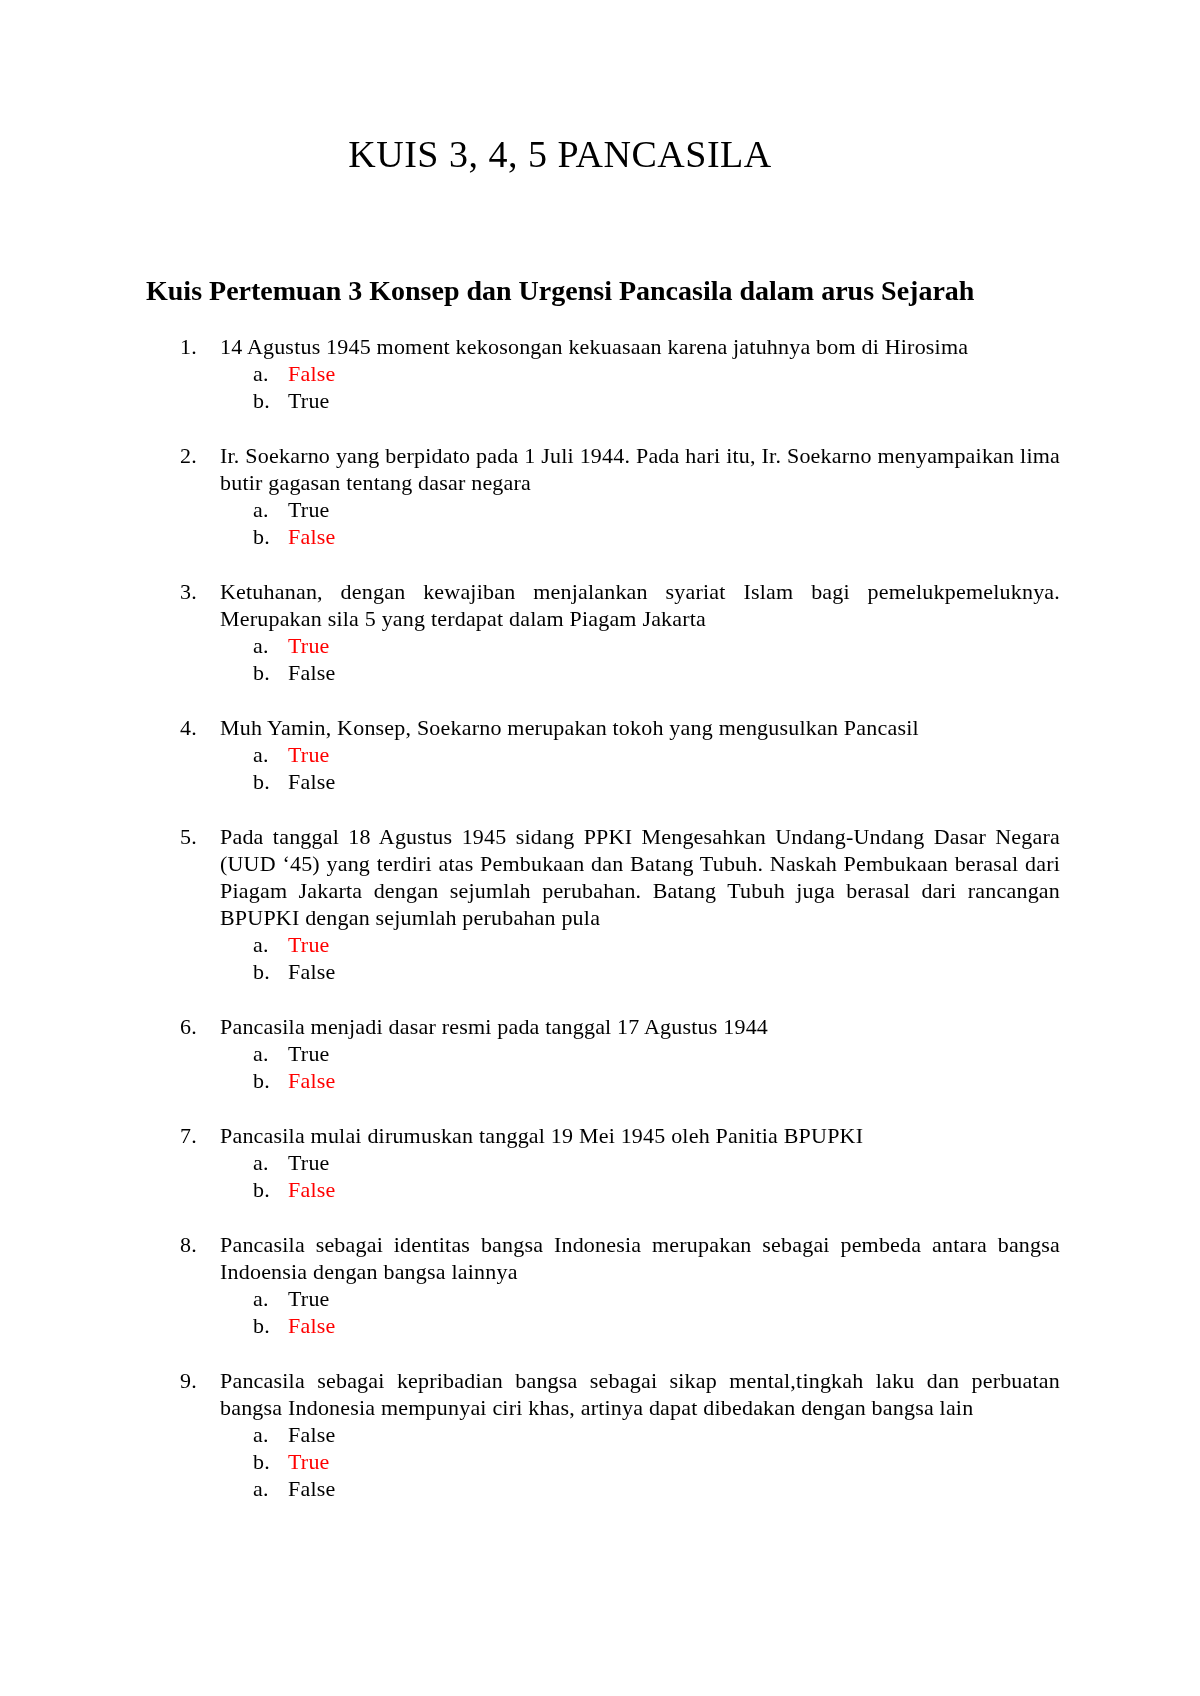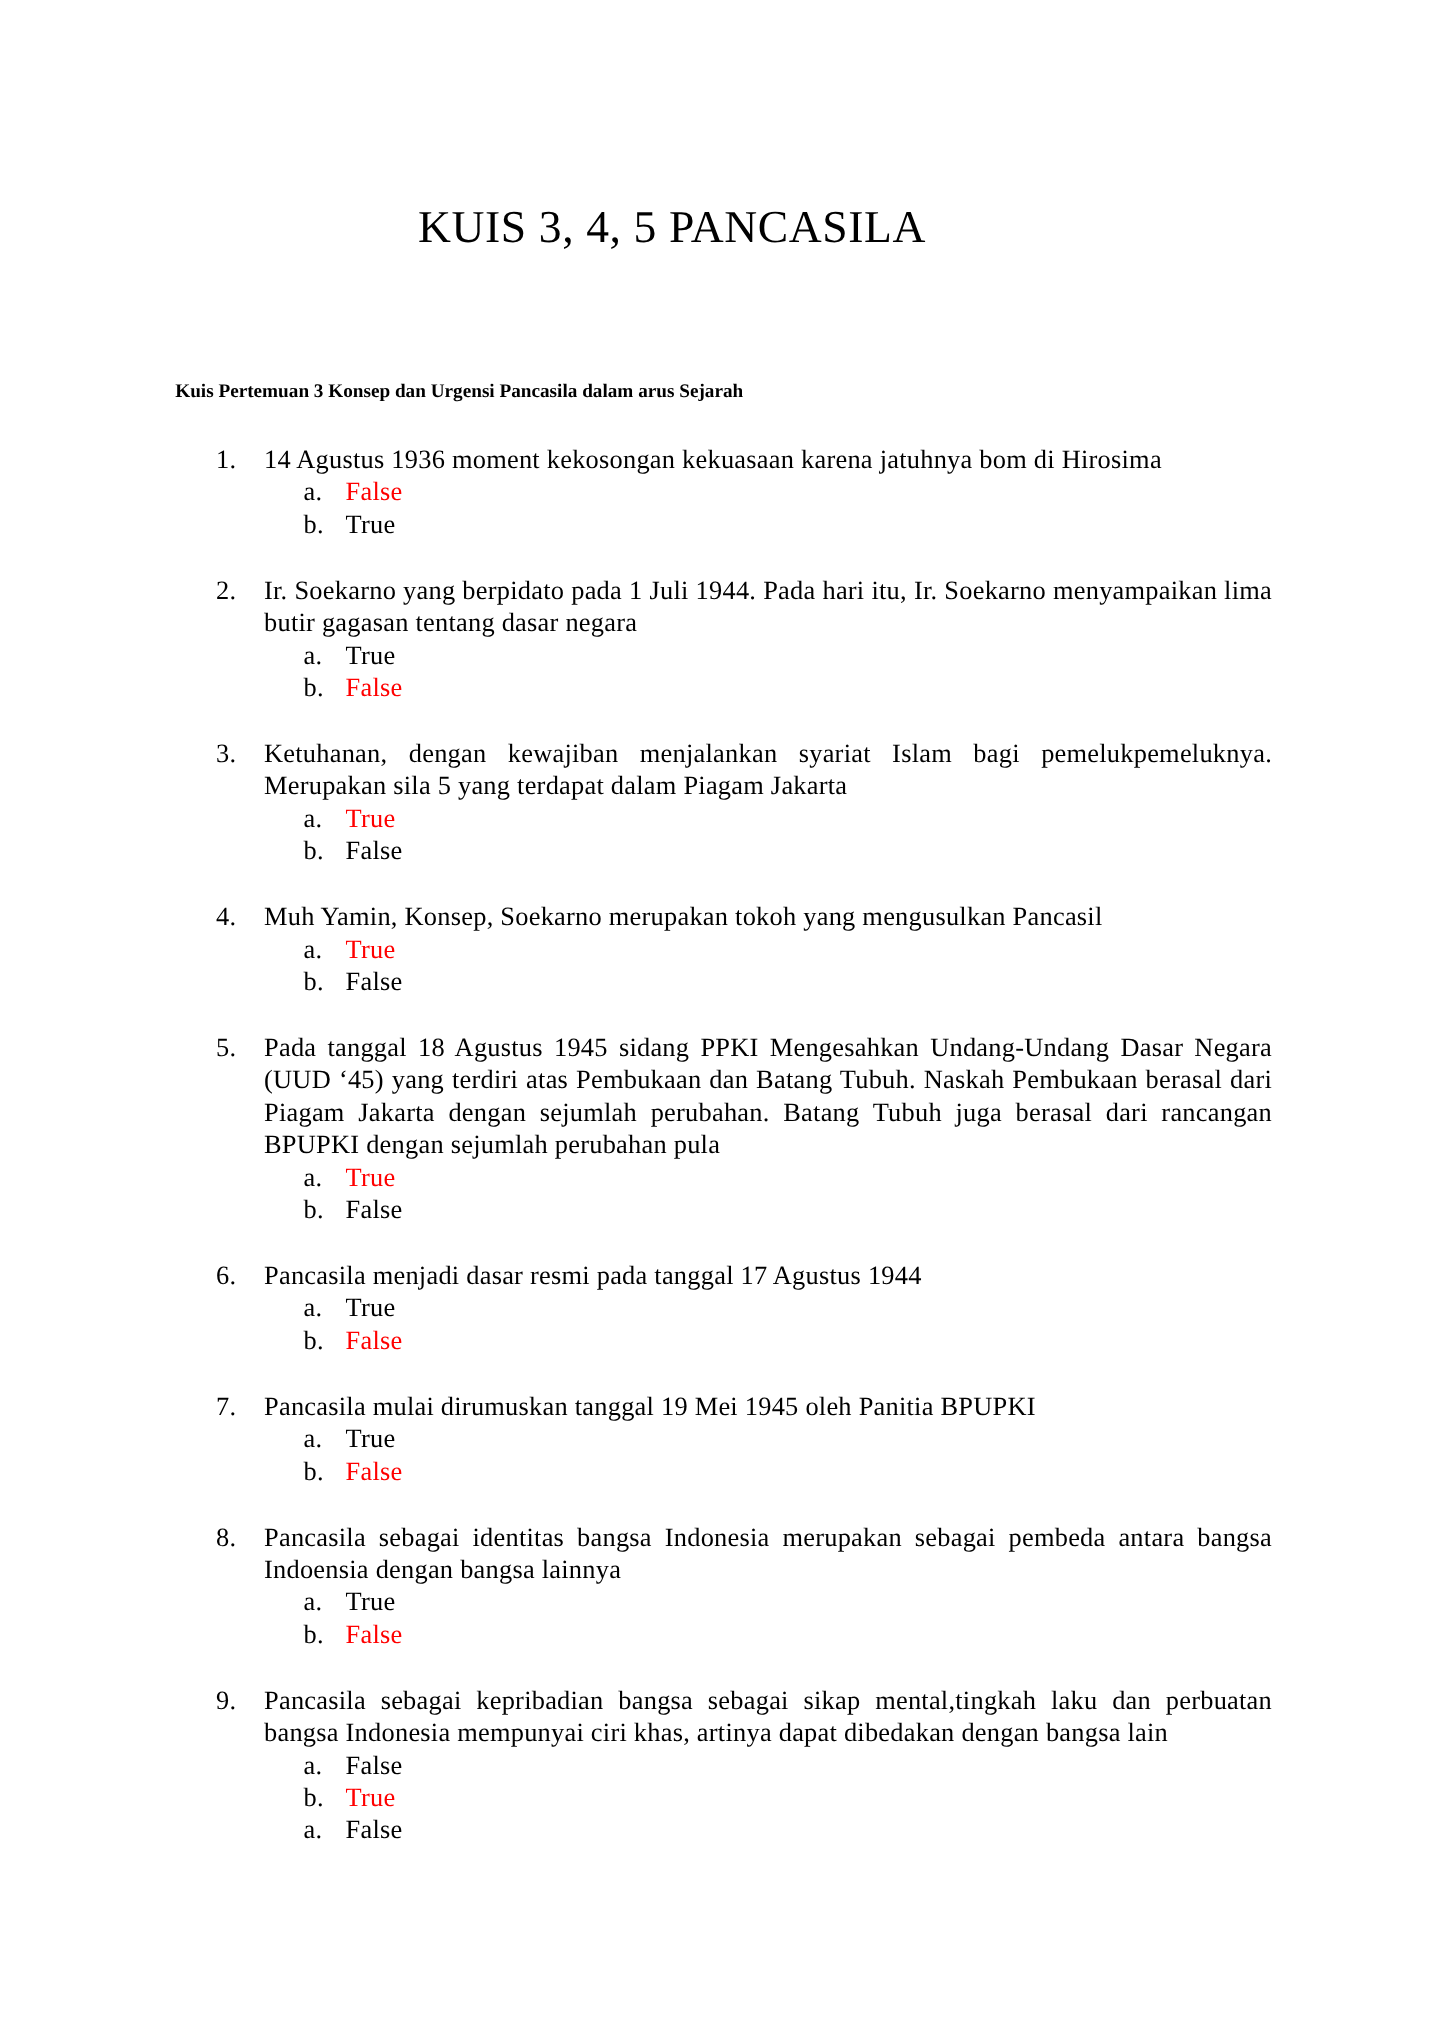--- a/index.html
+++ b/index.html
@@ -4,36 +4,35 @@
 <style>
   html, body { margin: 0; padding: 0; }
   .page {
     width: 1200px;
     height: 1648px;
     background: #ffffff;
     color: #000000;
     font-family: "Liberation Serif", "DejaVu Serif", serif;
     overflow: hidden;
     position: relative;
-    margin-top: 36px;
   }
   .doc-title {
     width: 1120px;
     padding-top: 130px;
     margin: 0;
     text-align: center;
     font-size: 38px;
     font-weight: 400;
     line-height: 48px;
     letter-spacing: 0.5px;
     white-space: nowrap;
   }
   .section-heading {
     margin: 96px 140px 26px 146px;
-    font-size: 16px;
+    font-size: 28px;
     font-weight: 700;
     line-height: 33px;
   }
   .questions { margin: 0; padding: 0; }
   .question {
     margin: 0 140px 28px 180px;
     font-size: 22px;
     line-height: 27px;
     letter-spacing: 0.2px;
   }
@@ -53,21 +52,21 @@
 
   <h1 class="doc-title">KUIS 3, 4, 5 PANCASILA</h1>
 
   <h2 class="section-heading">Kuis Pertemuan 3 Konsep dan Urgensi Pancasila dalam arus Sejarah</h2>
 
   <div class="questions">
 
     <section class="question">
       <div class="q-row">
         <span class="q-num">1.</span>
-        <p class="q-text">14 Agustus 1936 moment kekosongan kekuasaan karena jatuhnya bom di Hirosima</p>
+        <p class="q-text">14 Agustus 1945 moment kekosongan kekuasaan karena jatuhnya bom di Hirosima</p>
       </div>
       <div class="opt-row">
         <span class="opt-letter">a.</span>
         <span class="opt-label highlight">False</span>
       </div>
       <div class="opt-row">
         <span class="opt-letter">b.</span>
         <span class="opt-label">True</span>
       </div>
     </section>

